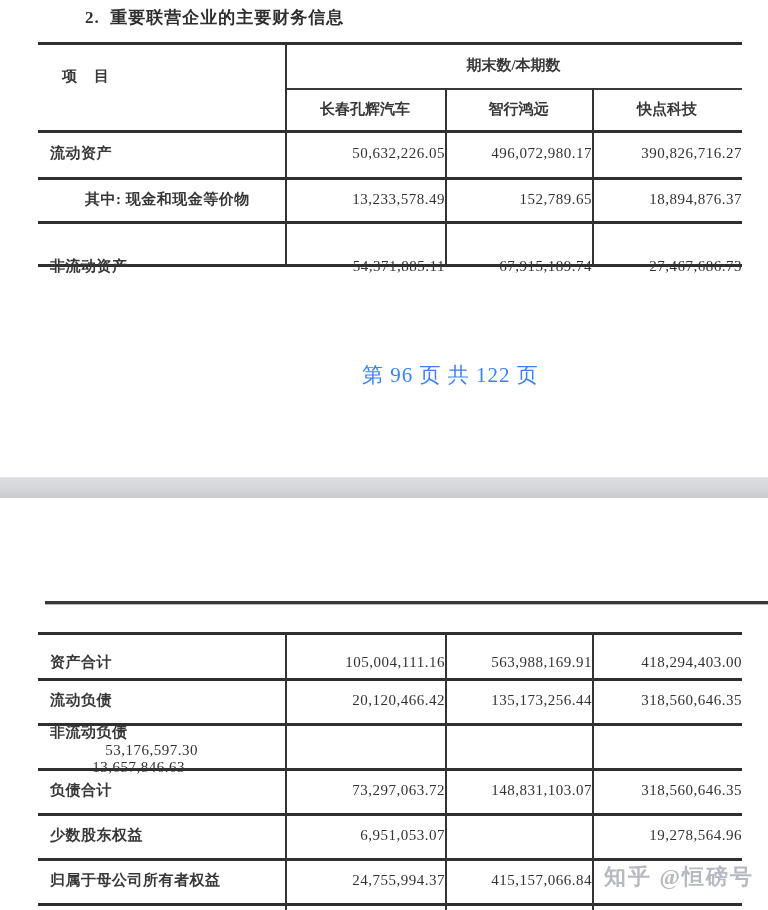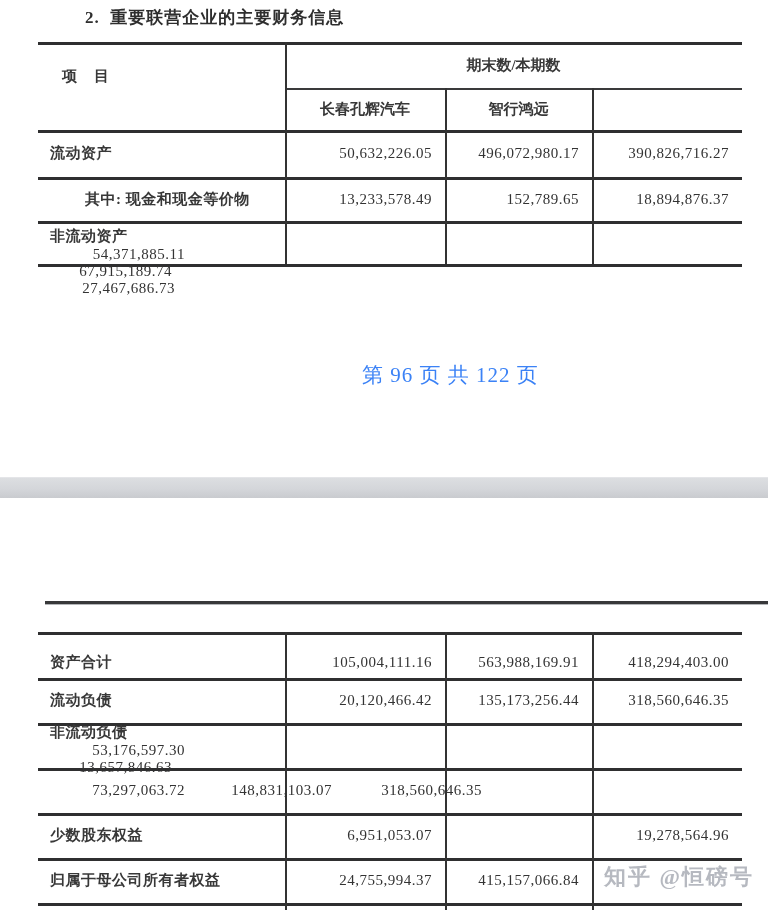--- a/index.html
+++ b/index.html
@@ -22,21 +22,21 @@
   .cell.center{justify-content:center;text-align:center;}
   .item-hdr{white-space:pre;letter-spacing:1px;}
   
   .row{position:absolute;left:0;width:704px;display:flex;}
   .row .lbl{
     width:247px;box-sizing:border-box;padding-left:12px;display:flex;align-items:center;
     font-size:15px;font-weight:bold;color:#383838;letter-spacing:.5px;
   }
   .row.indent .lbl{padding-left:47px;}
   .row .val{
-    box-sizing:border-box;padding-right:13px;display:flex;align-items:center;justify-content:flex-end;
+    box-sizing:border-box;display:flex;align-items:center;justify-content:flex-end;
     font-size:15px;color:#333;letter-spacing:.5px;
   }
   .row .v1{width:160px;}
   .row .v2{width:147px;}
   .row .v3{width:150px;}
   
   .page-footer{position:absolute;left:362px;top:361px;font-size:21px;color:#3b82f6;letter-spacing:1px;white-space:pre;}
   
   .page-sep{
     position:absolute;left:0;top:477px;width:768px;height:20px;
@@ -68,34 +68,35 @@
     <div class="hline" style="top:222px;"></div>
 
     <div class="vline" style="left:247px;height:222px;"></div>
     <div class="vline" style="left:407px;top:46px;height:176px;"></div>
     <div class="vline" style="left:554px;top:46px;height:176px;"></div>
 
     <div class="cell item-hdr" style="left:24px;top:0;height:68px;">项　目</div>
     <div class="cell center" style="left:247px;top:0;width:457px;height:46px;">期末数/本期数</div>
     <div class="cell center" style="left:247px;top:46px;width:160px;height:42px;">长春孔辉汽车</div>
     <div class="cell center" style="left:407px;top:46px;width:147px;height:42px;">智行鸿远</div>
+    <div class="cell center" style="left:554px;top:46px;width:150px;height:42px;">快点科技</div>
 
     <div class="row" style="top:88px;height:47px;">
       <div class="lbl">流动资产</div>
       <div class="val v1">50,632,226.05</div>
       <div class="val v2">496,072,980.17</div>
       <div class="val v3">390,826,716.27</div>
     </div>
     <div class="row indent" style="top:135px;height:44px;">
       <div class="lbl">其中: 现金和现金等价物</div>
       <div class="val v1">13,233,578.49</div>
       <div class="val v2">152,789.65</div>
       <div class="val v3">18,894,876.37</div>
     </div>
-    <div class="row" style="top:185px;height:58px;flex-direction:column;">
+    <div class="row" style="top:195px;height:58px;">
       <div class="lbl">非流动资产</div>
       <div class="val v1">54,371,885.11</div>
       <div class="val v2">67,915,189.74</div>
       <div class="val v3">27,467,686.73</div>
     </div>
   </div>
 
   <div class="page-footer">第 96 页 共 122 页</div>
 
   <div class="page-sep"></div>
@@ -128,20 +129,21 @@
       <div class="val v2">135,173,256.44</div>
       <div class="val v3">318,560,646.35</div>
     </div>
     <div class="row" style="top:91px;height:42px;flex-direction:column;">
       <div class="lbl">非流动负债</div>
       <div class="val v1">53,176,597.30</div>
       <div class="val v2">13,657,846.63</div>
       <div class="val v3"></div>
     </div>
     <div class="row" style="top:136px;height:45px;">
+      <div class="lbl">负债合计</div>
       <div class="val v1">73,297,063.72</div>
       <div class="val v2">148,831,103.07</div>
       <div class="val v3">318,560,646.35</div>
     </div>
     <div class="row" style="top:181px;height:45px;">
       <div class="lbl">少数股东权益</div>
       <div class="val v1">6,951,053.07</div>
       <div class="val v2"></div>
       <div class="val v3">19,278,564.96</div>
     </div>

